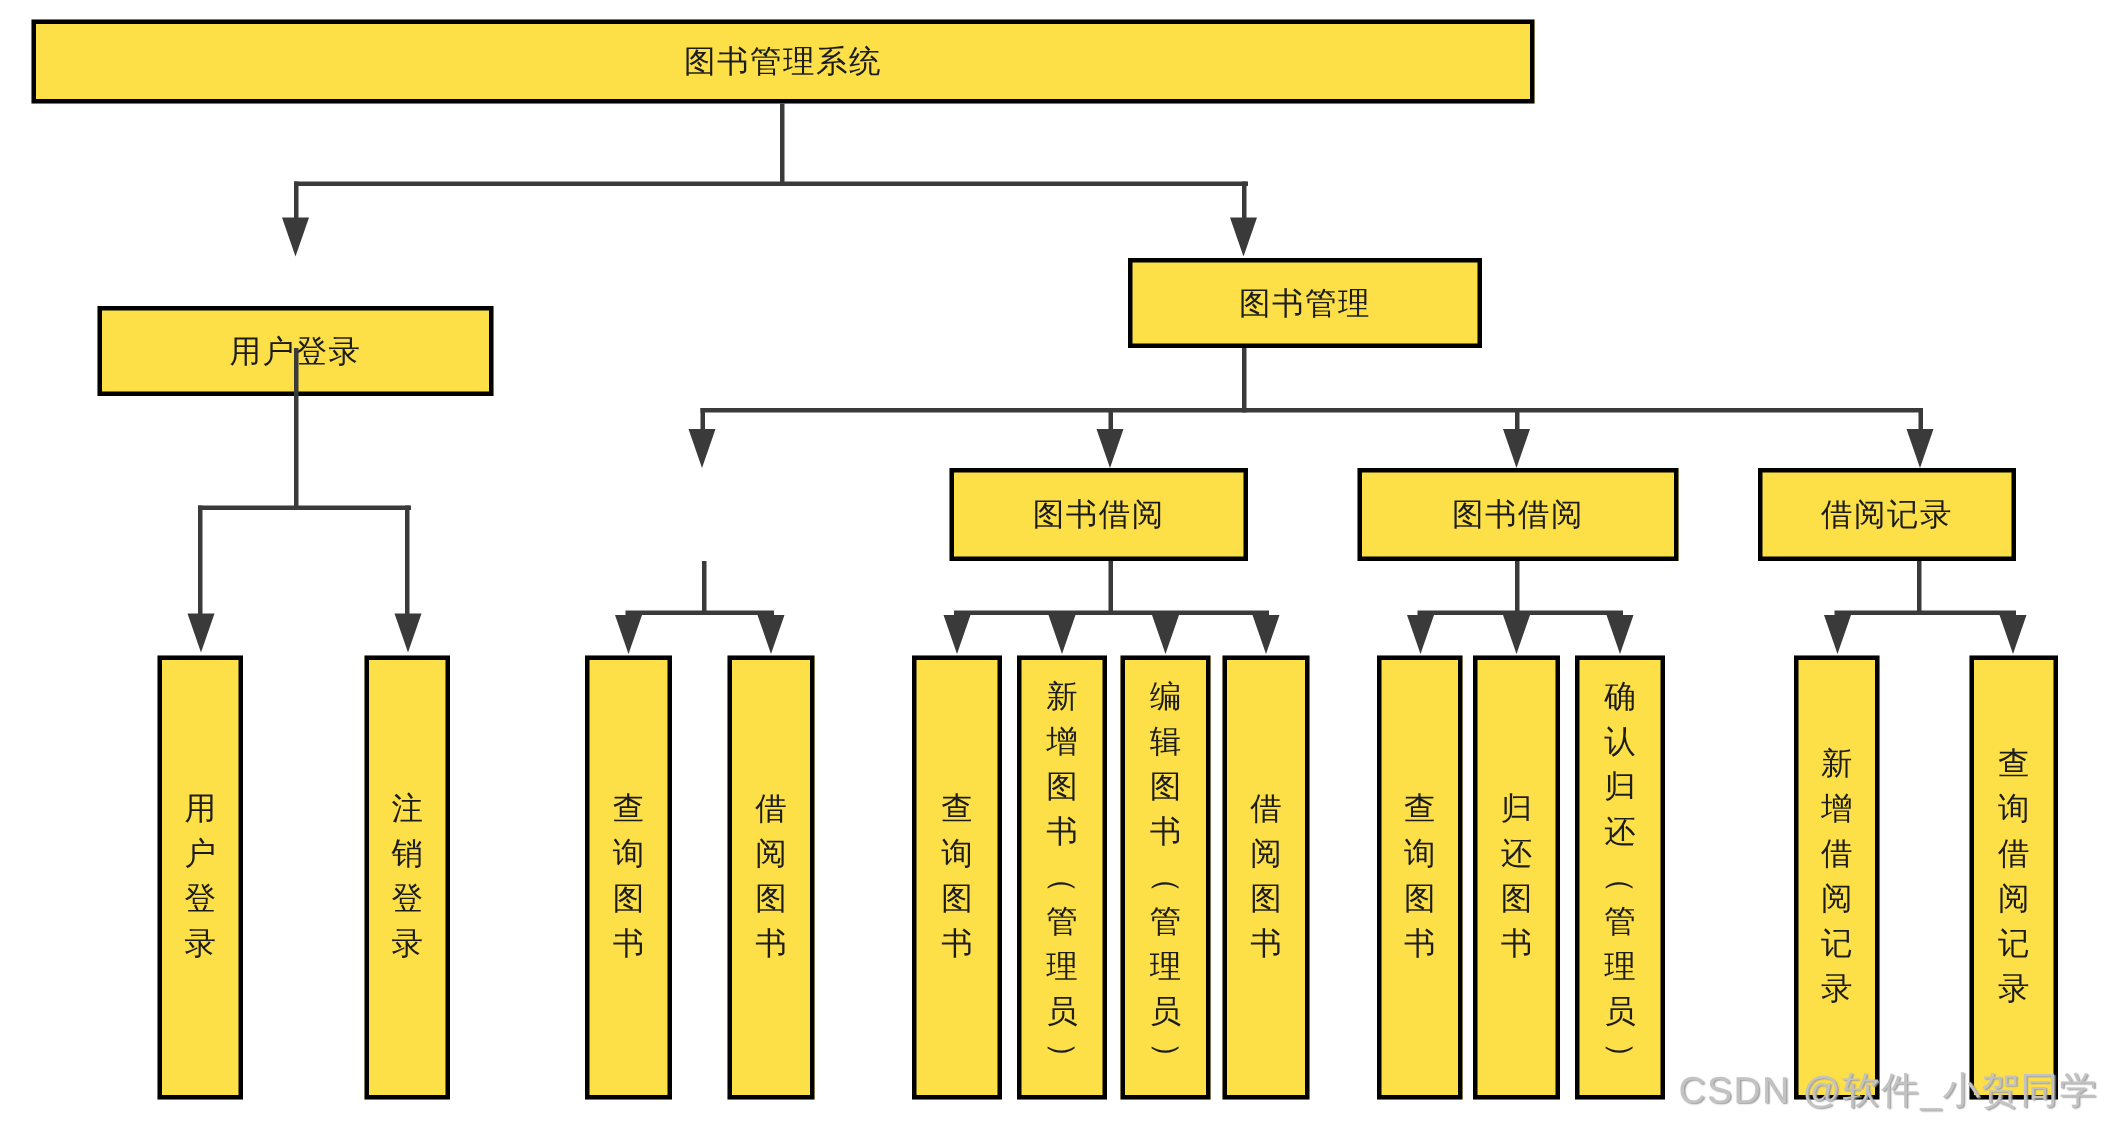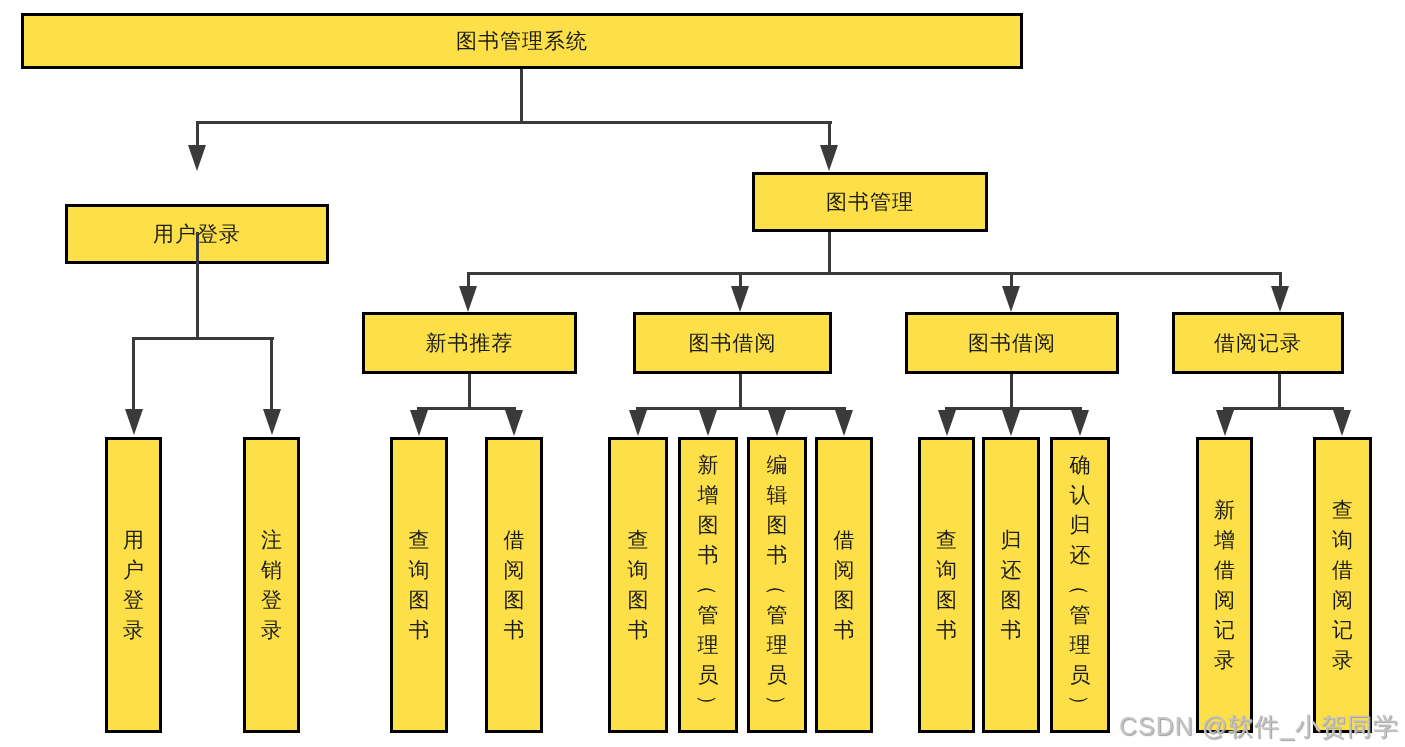--- a/index.html
+++ b/index.html
@@ -92,23 +92,20 @@
   <div class="hline" style="left:467px;top:272px;width:815px;"></div>
   <div class="vline" style="left:467px;top:272px;height:16px;"></div>
   <div class="vline" style="left:739px;top:272px;height:16px;"></div>
   <div class="vline" style="left:1010px;top:272px;height:16px;"></div>
   <div class="vline" style="left:1279px;top:272px;height:16px;"></div>
   <div class="arrow" style="left:459px;top:286px;"></div>
   <div class="arrow" style="left:731px;top:286px;"></div>
   <div class="arrow" style="left:1002px;top:286px;"></div>
   <div class="arrow" style="left:1271px;top:286px;"></div>
 
-  <div class="box" style="left:362px;top:312px;width:215px;height:62px;">
-    <span>新书推荐</span>
-  </div>
   <div class="box" style="left:633px;top:312px;width:199px;height:62px;">
     <span>图书借阅</span>
   </div>
   <div class="box" style="left:905px;top:312px;width:214px;height:62px;">
     <span>图书借阅</span>
   </div>
   <div class="box" style="left:1172px;top:312px;width:172px;height:62px;">
     <span>借阅记录</span>
   </div>
 

